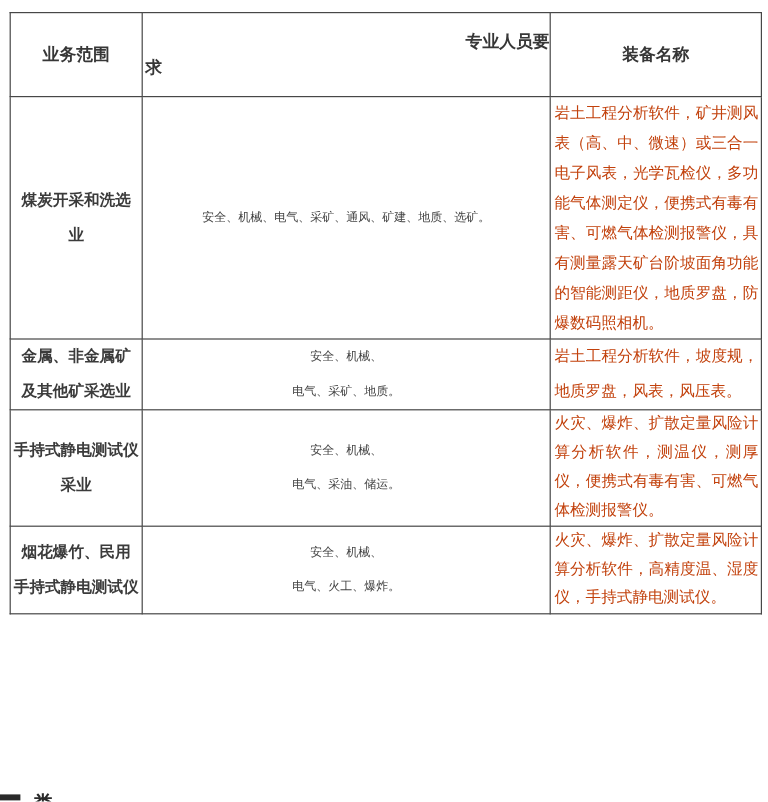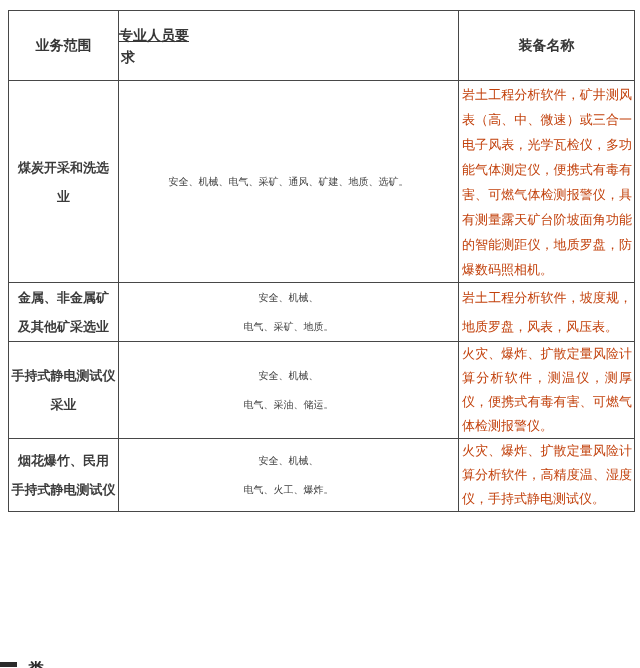--- a/index.html
+++ b/index.html
@@ -48,21 +48,21 @@
     padding:0 2px 0 3px;
   }
   tr.r0 td.c3{line-height:25px;}
   tr.r1 td.c3{line-height:29px;}
   tr.r2 td.c3{line-height:24px;}
   tr.r3 td.c3{line-height:29px;}
   tr.r4 td.c3{line-height:24px;}
   
   th.h1,th.h3{font-weight:bold;font-size:14px;text-align:center;color:#373737;}
   th.h2{font-weight:bold;font-size:14px;color:#373737;}
-  th.h2 .hline1{text-align:left;line-height:22px;text-decoration:underline;}
+  th.h2 .hline1{text-align:right;line-height:22px;}
   th.h2 .hline2{text-align:left;padding-left:2px;line-height:22px;}
   
   .bottom-frag{
     position:absolute;left:0;top:661px;width:120px;height:7px;
     overflow:hidden;
   }
   .bottom-frag .blk{
     display:inline-block;width:17px;height:5px;background:#2a2a2a;
     vertical-align:top;margin-top:1px;
   }

